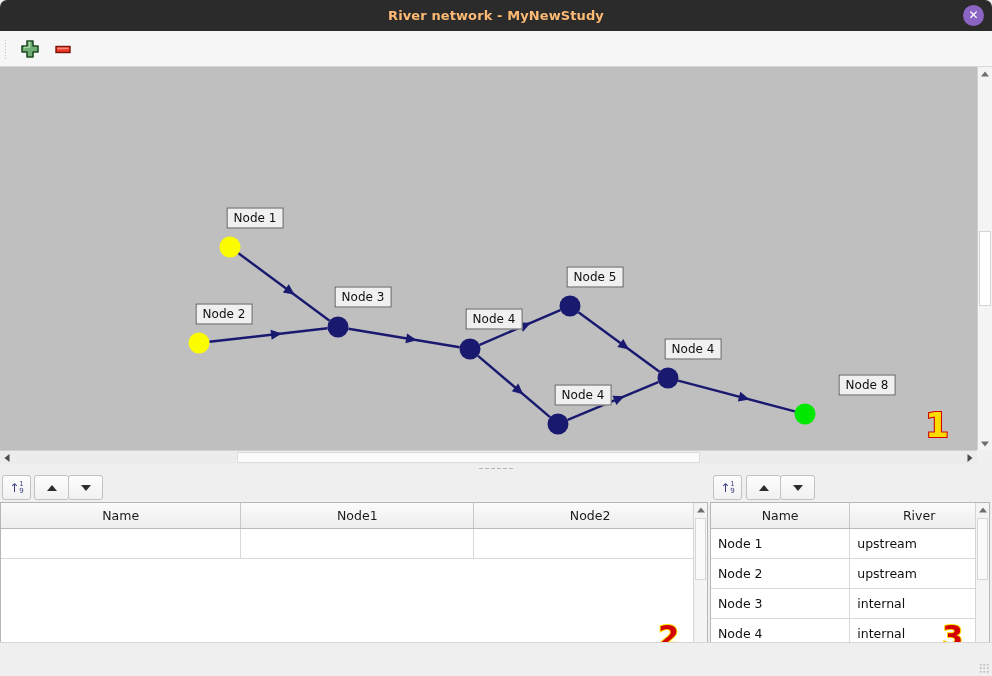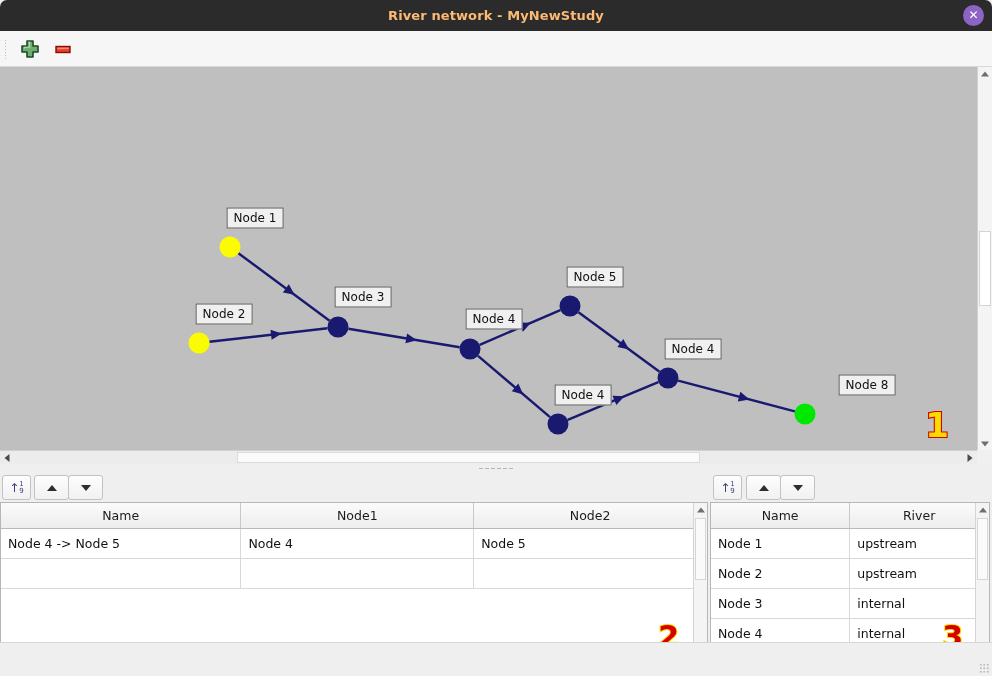--- a/index.html
+++ b/index.html
@@ -450,25 +450,20 @@
           </colgroup>
         <thead>
             <tr>
               <th>Name</th>
               <th>Node1</th>
               <th>Node2</th>
             </tr>
           </thead>
         <tbody>
             <tr>
-              <td>Node 4 -&gt; Node 5</td>
-              <td>Node 4</td>
-              <td>Node 5</td>
-            </tr>
-            <tr>
               <td>&nbsp;</td>
               <td>&nbsp;</td>
               <td>&nbsp;</td>
             </tr>
           </tbody>
       </table>
       <div class="tbl-vscroll">
         <div class="sb-arrow up">
             <span class="tri up"></span>
           </div>

